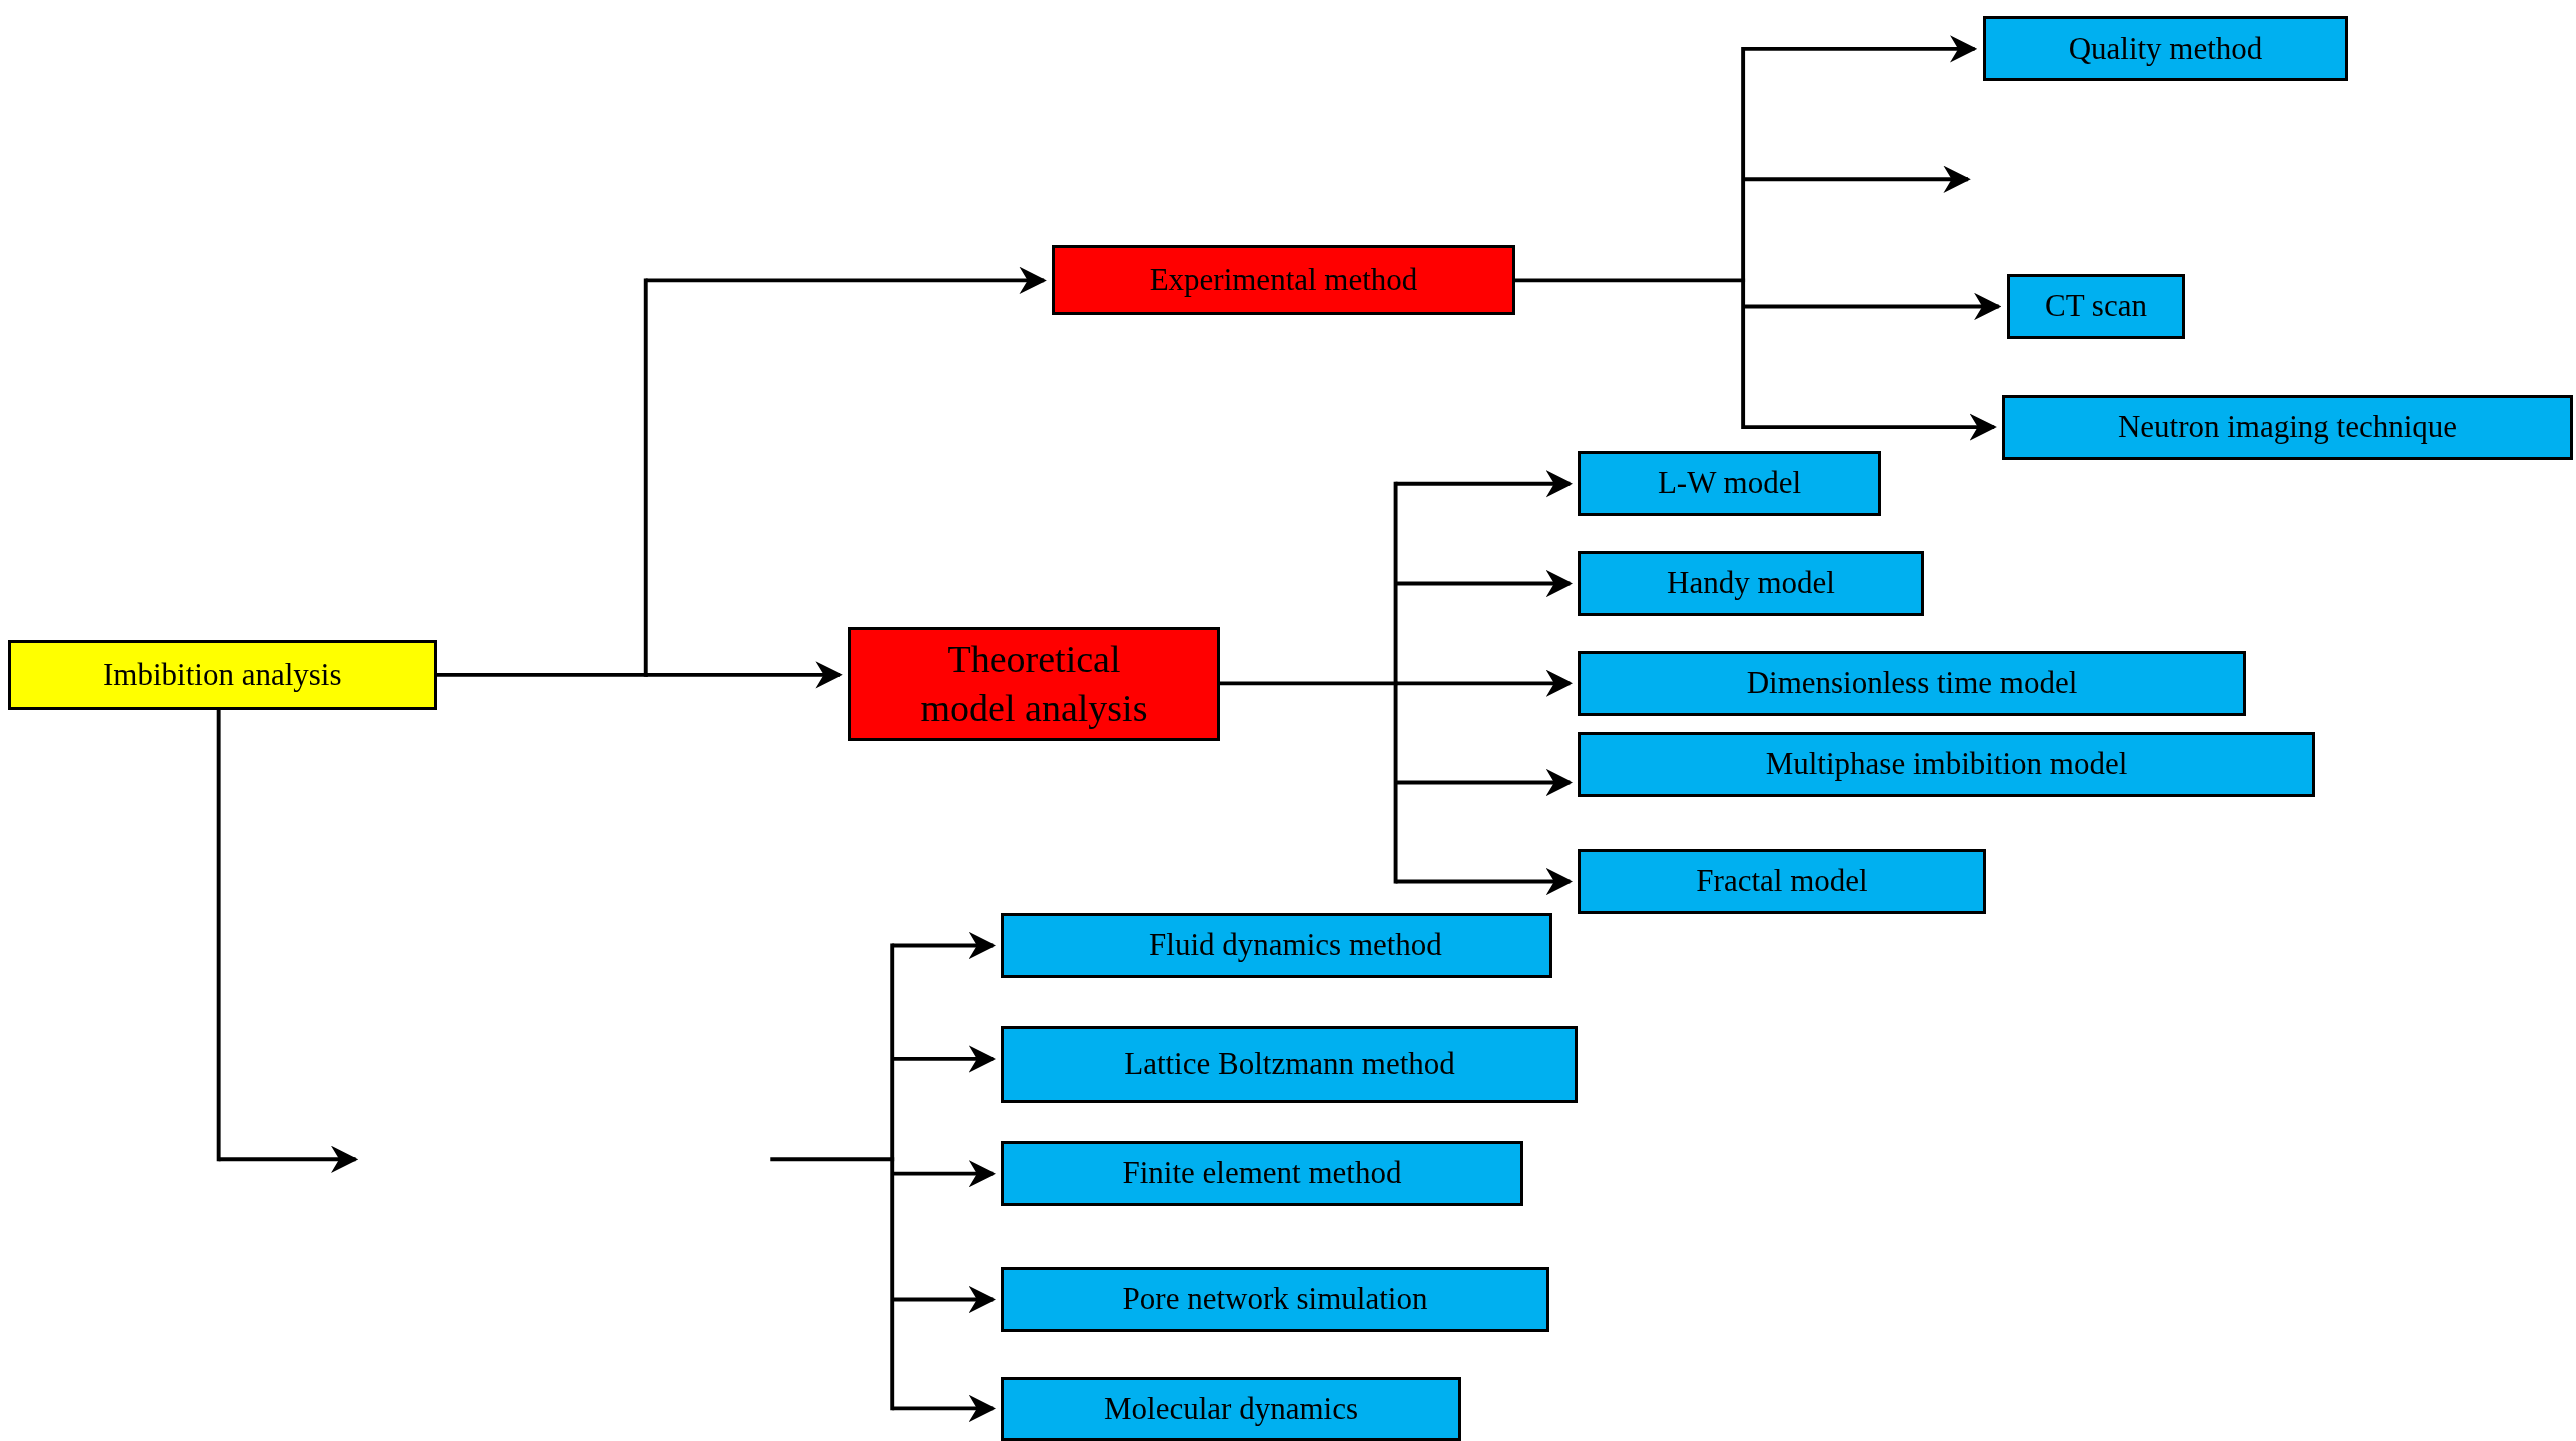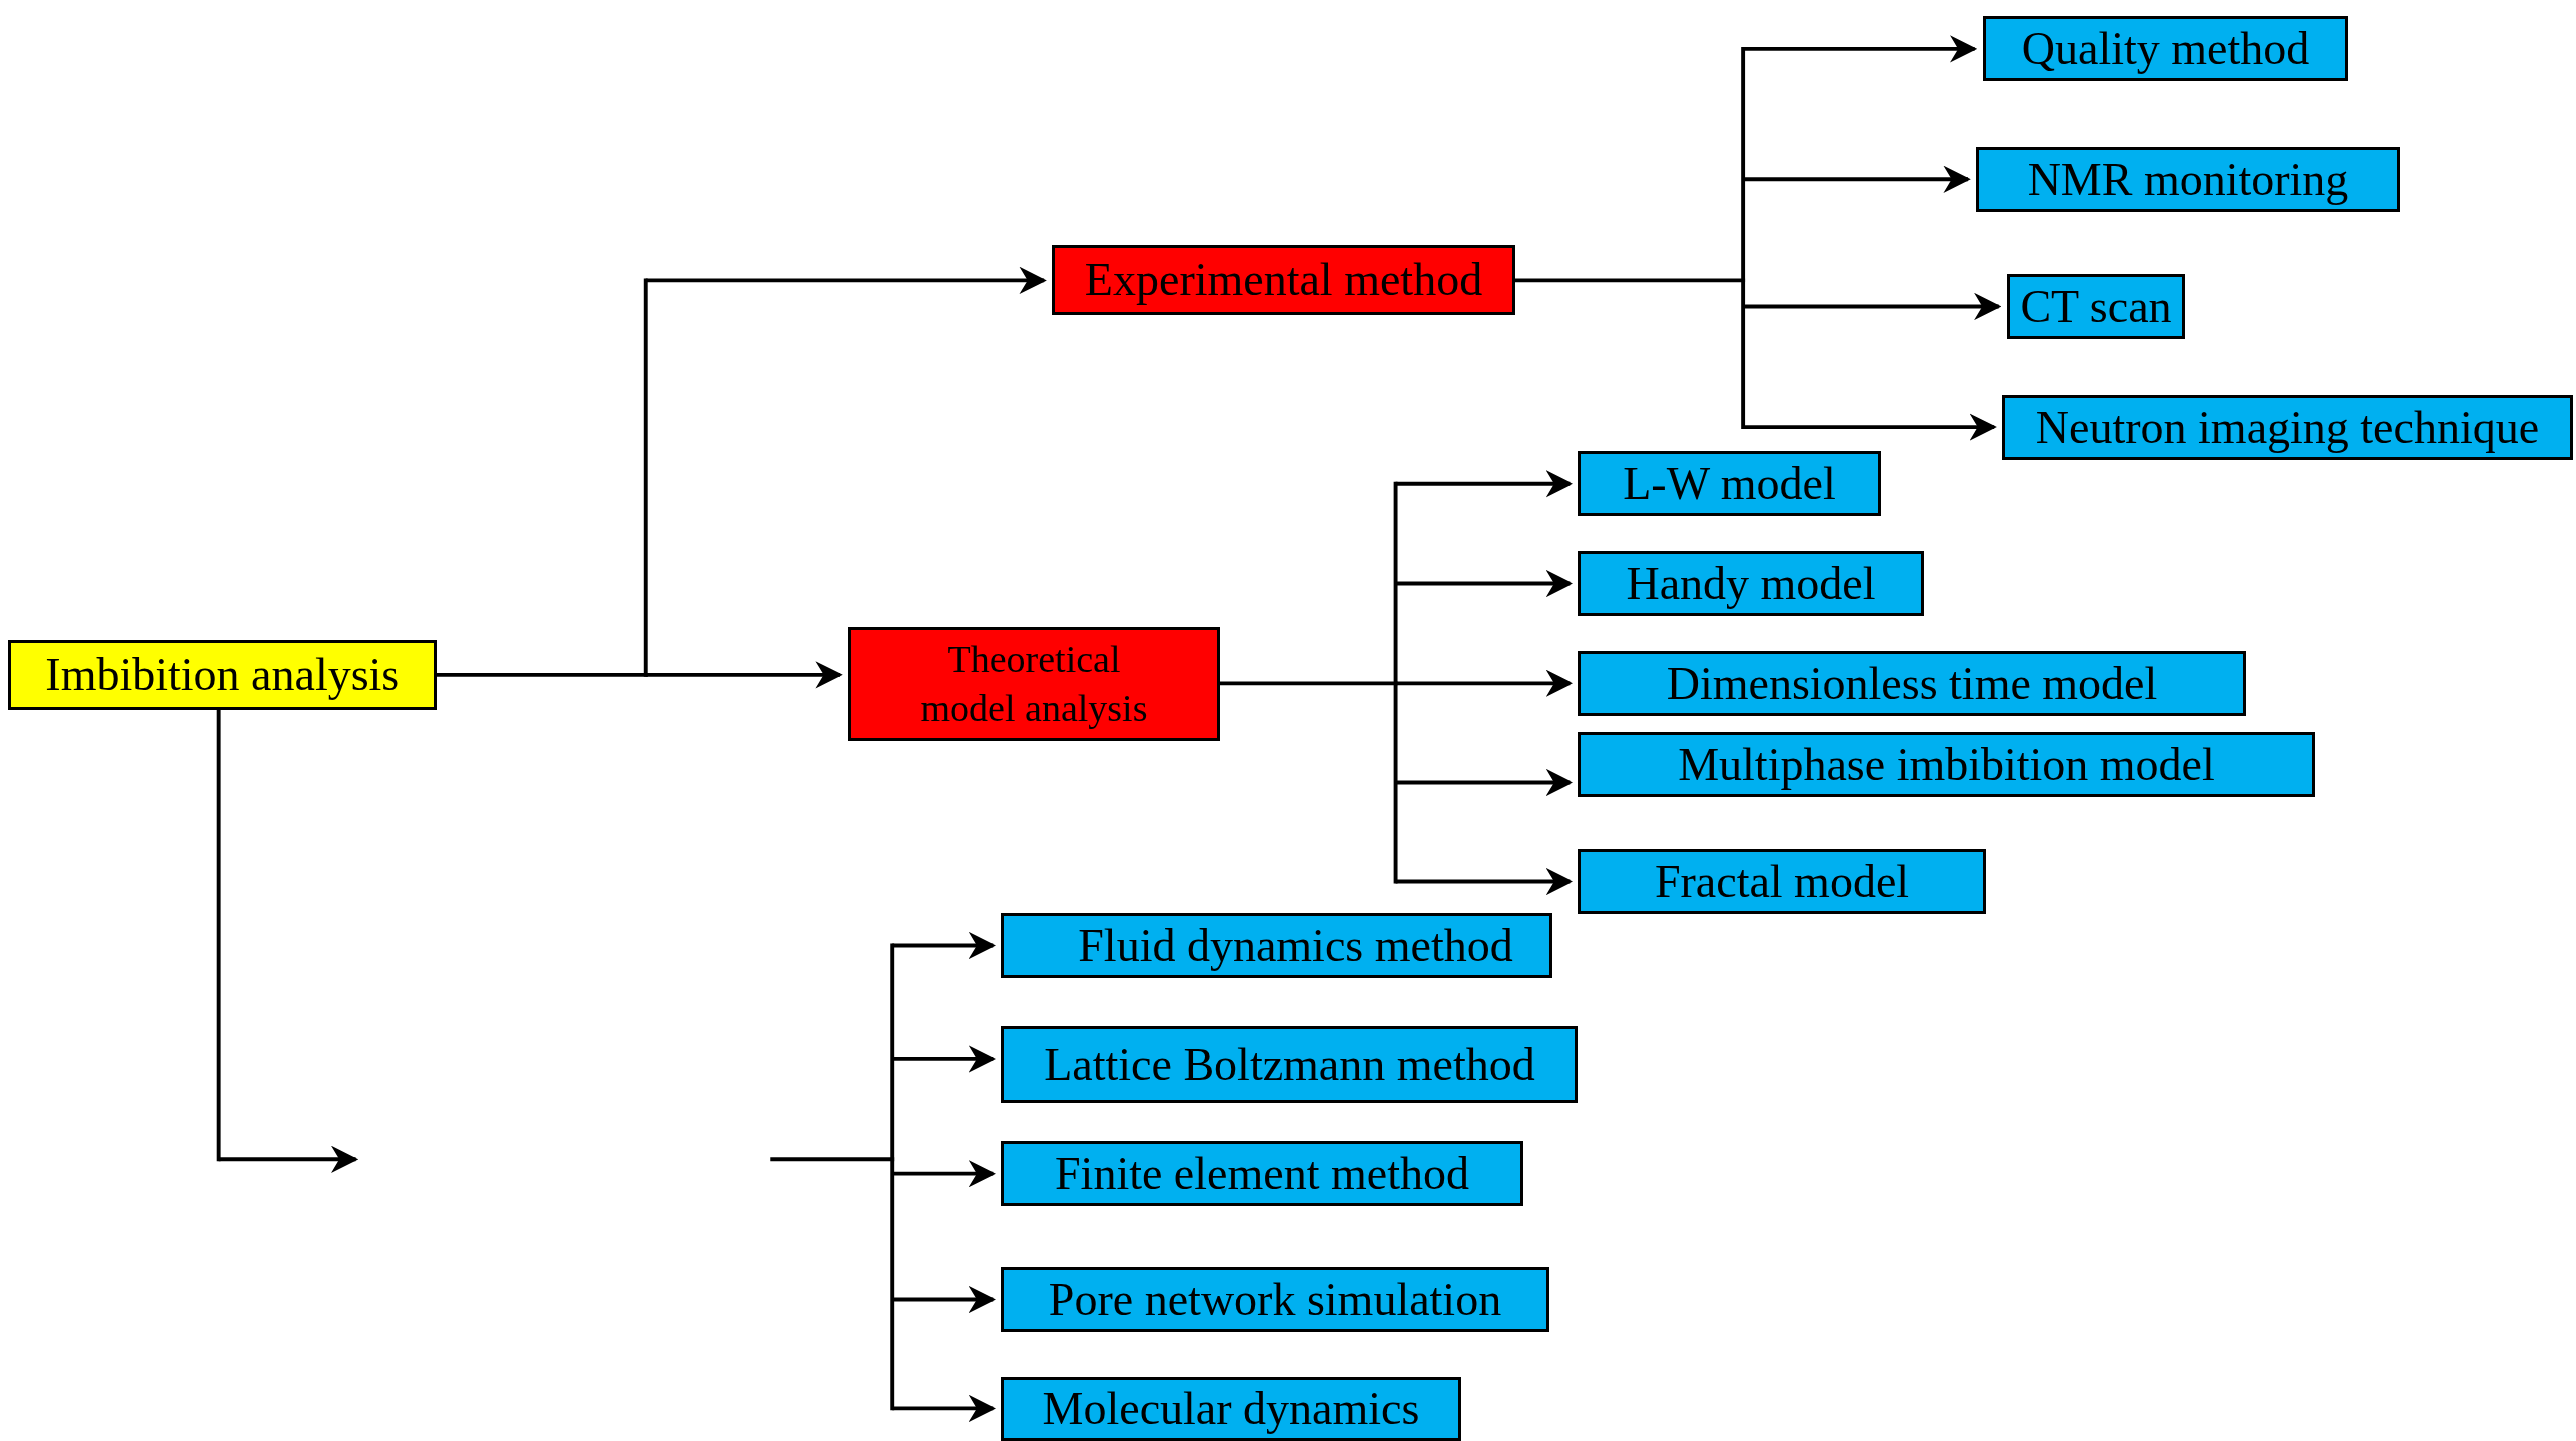--- a/index.html
+++ b/index.html
@@ -23,21 +23,21 @@
   }
   .node {
     position: absolute;
     box-sizing: border-box;
     border: 3.9px solid #000000;
     display: flex;
     align-items: center;
     justify-content: center;
     text-align: center;
     color: #000000;
-    font-size: 46px;
+    font-size: 31px;
     line-height: 1.3;
     white-space: pre-line;
     z-index: 1;
   }
   .node.blue   { background: var(--box-blue, #00B0F0); }
   .node.red    { background: var(--box-red, #FF0000); }
   .node.yellow { background: var(--box-yellow, #FFFF00); }
   .node.two-line { font-size: 38px; }
 </style>
 </head>
@@ -85,21 +85,20 @@
 
   <div class="node yellow" style="left:7.8px; top:640px; width:429px; height:70px;">Imbibition analysis</div>
 
   <div class="node red" style="left:1052px; top:245px; width:463px; height:70px;">Experimental method</div>
 
   <div class="node red two-line" style="left:848px; top:627px; width:372px; height:114px;">Theoretical
 model analysis</div>
 
 
   <div class="node blue" style="left:1983px; top:16.3px; width:365px; height:65px;">Quality method</div>
-  <div class="node blue" style="left:1976px; top:147px; width:424px; height:65px;">NMR monitoring</div>
   <div class="node blue" style="left:2007px; top:274px; width:178px; height:65px;">CT scan</div>
   <div class="node blue" style="left:2002px; top:395px; width:571px; height:65px;">Neutron imaging technique</div>
 
   <div class="node blue" style="left:1578px; top:451px; width:303px; height:65px;">L-W model</div>
   <div class="node blue" style="left:1578px; top:551px; width:346px; height:65px;">Handy model</div>
   <div class="node blue" style="left:1578px; top:651px; width:668px; height:65px;">Dimensionless time model</div>
   <div class="node blue" style="left:1578px; top:732px; width:737px; height:65px;">Multiphase imbibition model</div>
   <div class="node blue" style="left:1578px; top:849px; width:408px; height:65px;">Fractal model</div>
 
   <div class="node blue" style="left:1001px; top:913px; width:551px; height:65px;padding-left:38px;">Fluid dynamics method</div>

